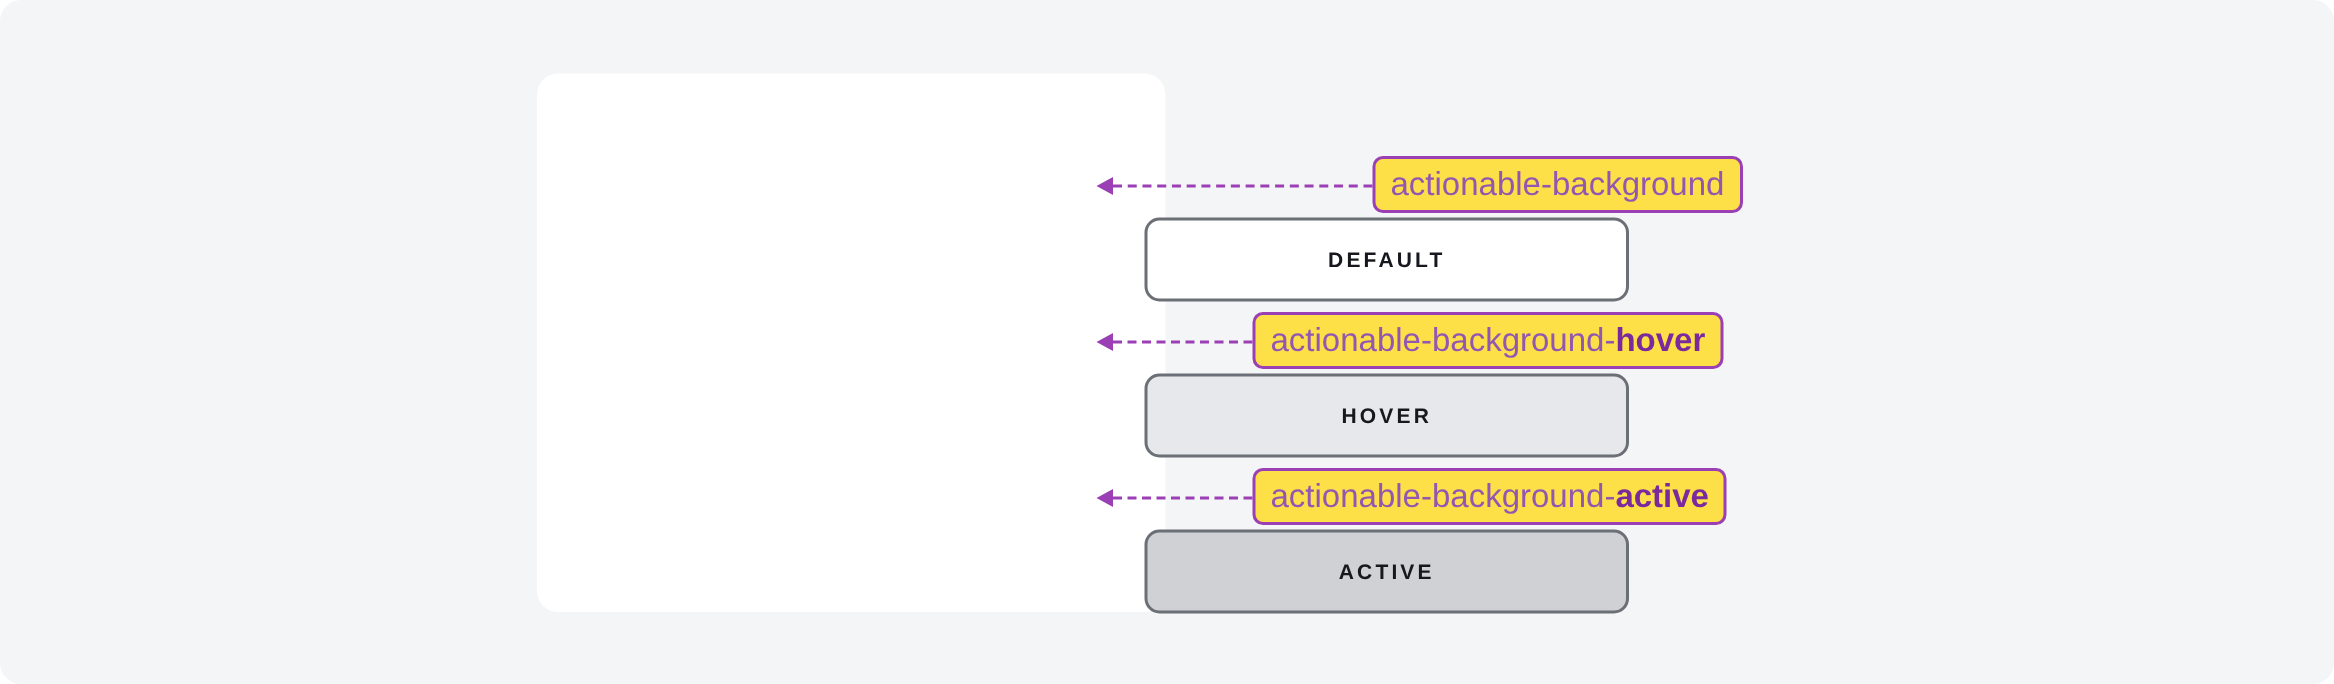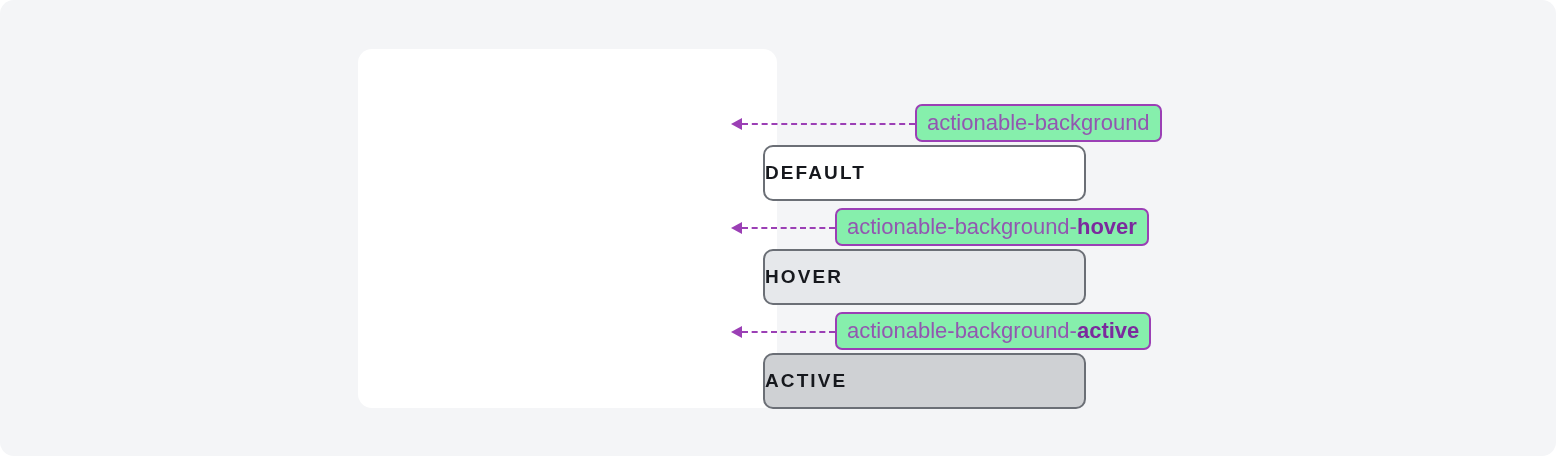--- a/index.html
+++ b/index.html
@@ -39,22 +39,23 @@
   .state-button {
     position: absolute;
     left: 405px;
     width: 323px;
     height: 56px;
     box-sizing: border-box;
     border: 2px solid #6b6f76;
     border-radius: 10px;
     display: flex;
     align-items: center;
+    justify-content: center;
     color: #16181d;
-    font-size: 19px;
+    font-size: 14px;
     font-weight: bold;
     letter-spacing: 2.1px;
     text-transform: uppercase;
     font-family: "Liberation Sans", sans-serif;
   }
   #btn-default { top: 96px;  background: #ffffff; }
   #btn-hover   { top: 200px; background: #e6e8eb; }
   #btn-active  { top: 304px; background: #cfd1d4; }
 
   
@@ -82,21 +83,21 @@
   }
   #conn-default { left: 731px; top: 114px; width: 184px; }
   #conn-hover   { left: 731px; top: 218px; width: 104px; }
   #conn-active  { left: 731px; top: 322px; width: 104px; }
 
   
   .token-chip {
     position: absolute;
     height: 38px;
     box-sizing: border-box;
-    background: #86efac;
+    background: #fde047;
     border: 2px solid #9b3fb5;
     border-radius: 7px;
     display: flex;
     align-items: center;
     padding: 0 10px;
     white-space: nowrap;
     font-size: 22px;
     color: #9257b0;
     font-family: "Liberation Sans", sans-serif;
   }

